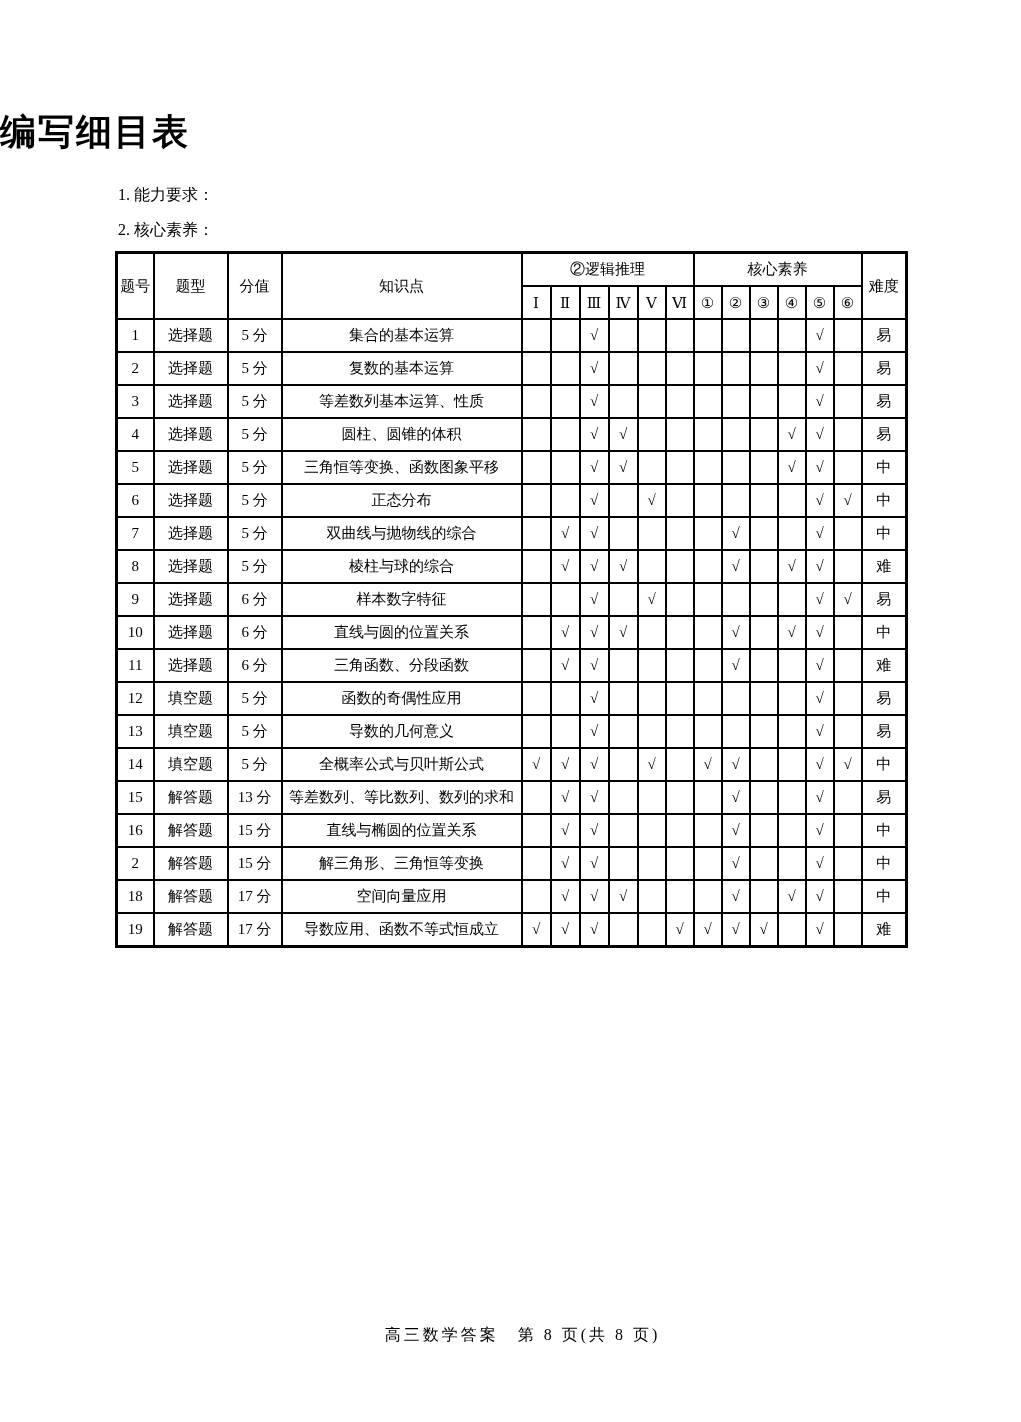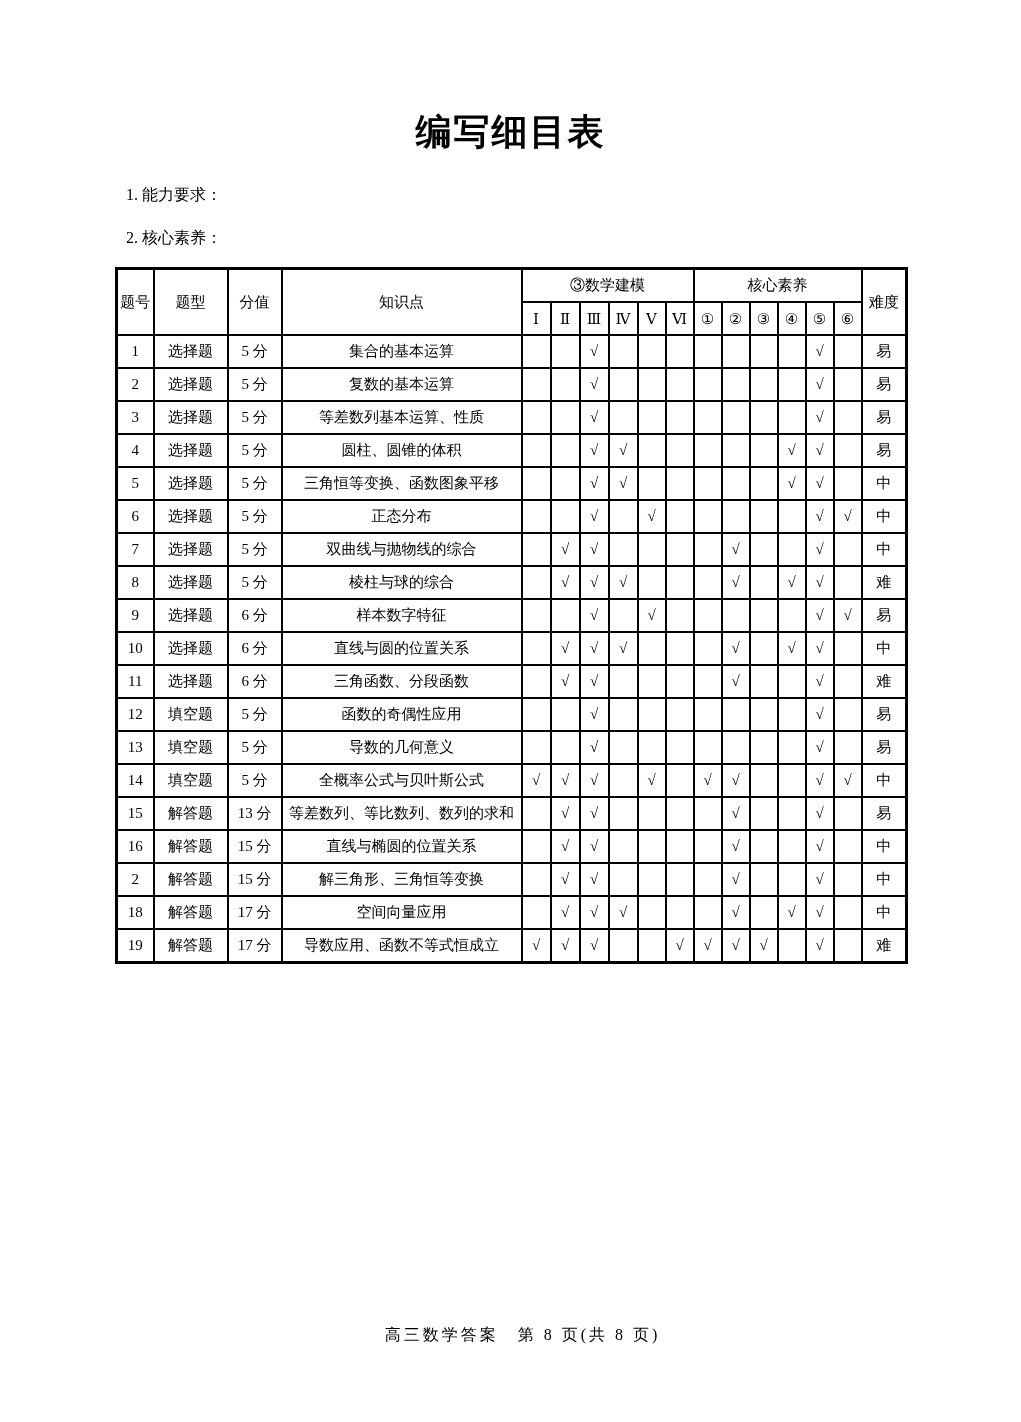--- a/index.html
+++ b/index.html
@@ -8,30 +8,30 @@
     width: 1021px;
     height: 1422px;
     margin: 0 auto;
     background: #ffffff;
     color: #000;
     font-family: "Liberation Serif", "DejaVu Serif", serif;
   }
   .title {
     margin: 0;
     padding-top: 108px;
-    text-align: center;
+    text-align: left;
     font-size: 36px;
     font-weight: bold;
     letter-spacing: 2px;
   }
   .notes {
     margin: 24px 0 0 110px;
     font-size: 16px;
   }
-  .note-heading { margin: 16px; line-height: 27px; }
+  .note-heading { margin: 8px; line-height: 27px; }
   .note-line { margin: 0 0 0 22px; line-height: 27px; }
   .note-line .note-item { margin-right: 30px; }
   .note-line .note-item:last-child { margin-right: 0; }
   table.spec {
     border-collapse: collapse;
     table-layout: fixed;
     width: 790px;
     margin: 7px 0 0 115px;
   }
   table.spec th, table.spec td {
@@ -91,21 +91,21 @@
         <col style="width:28px">
         <col style="width:28px">
       <col style="width:45px">
     </colgroup>
     <thead>
       <tr>
         <th rowspan="2">题号</th>
         <th rowspan="2">题型</th>
         <th rowspan="2">分值</th>
         <th rowspan="2">知识点</th>
-        <th colspan="6">③数学建模</th>
+        <th colspan="6">②逻辑推理</th>
         <th colspan="6">核心素养</th>
         <th rowspan="2">难度</th>
       </tr>
       <tr id="subheader-row">
           <th>Ⅰ</th>
           <th>Ⅱ</th>
           <th>Ⅲ</th>
           <th>Ⅳ</th>
           <th>Ⅴ</th>
           <th>Ⅵ</th>

